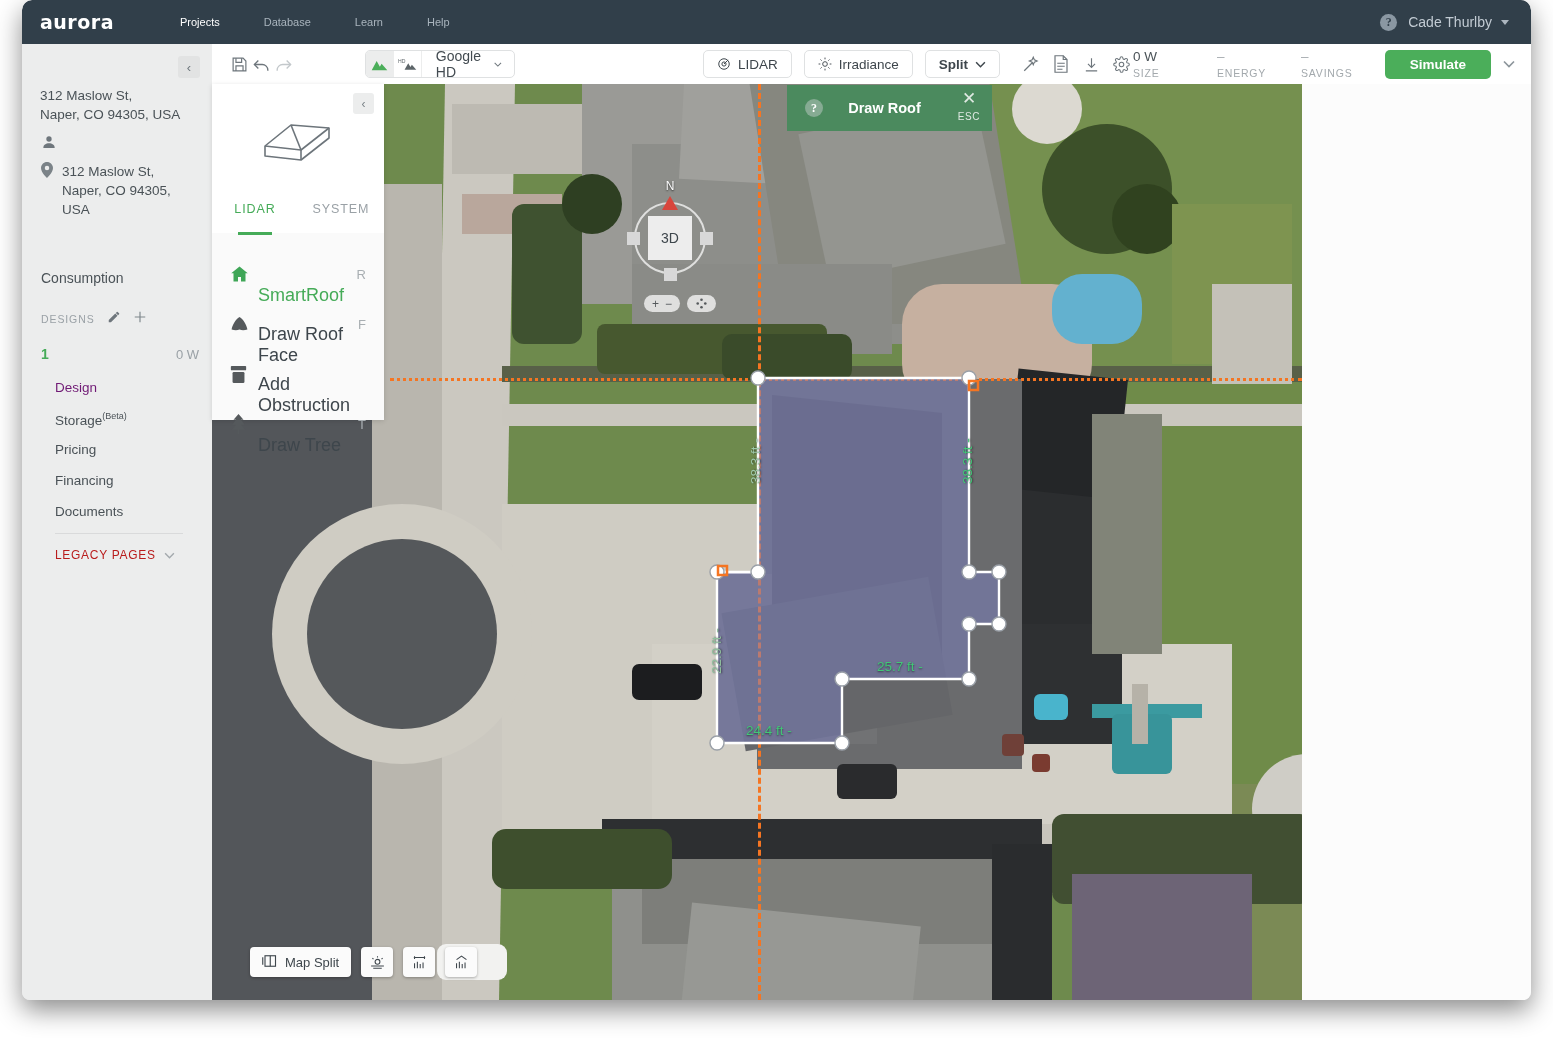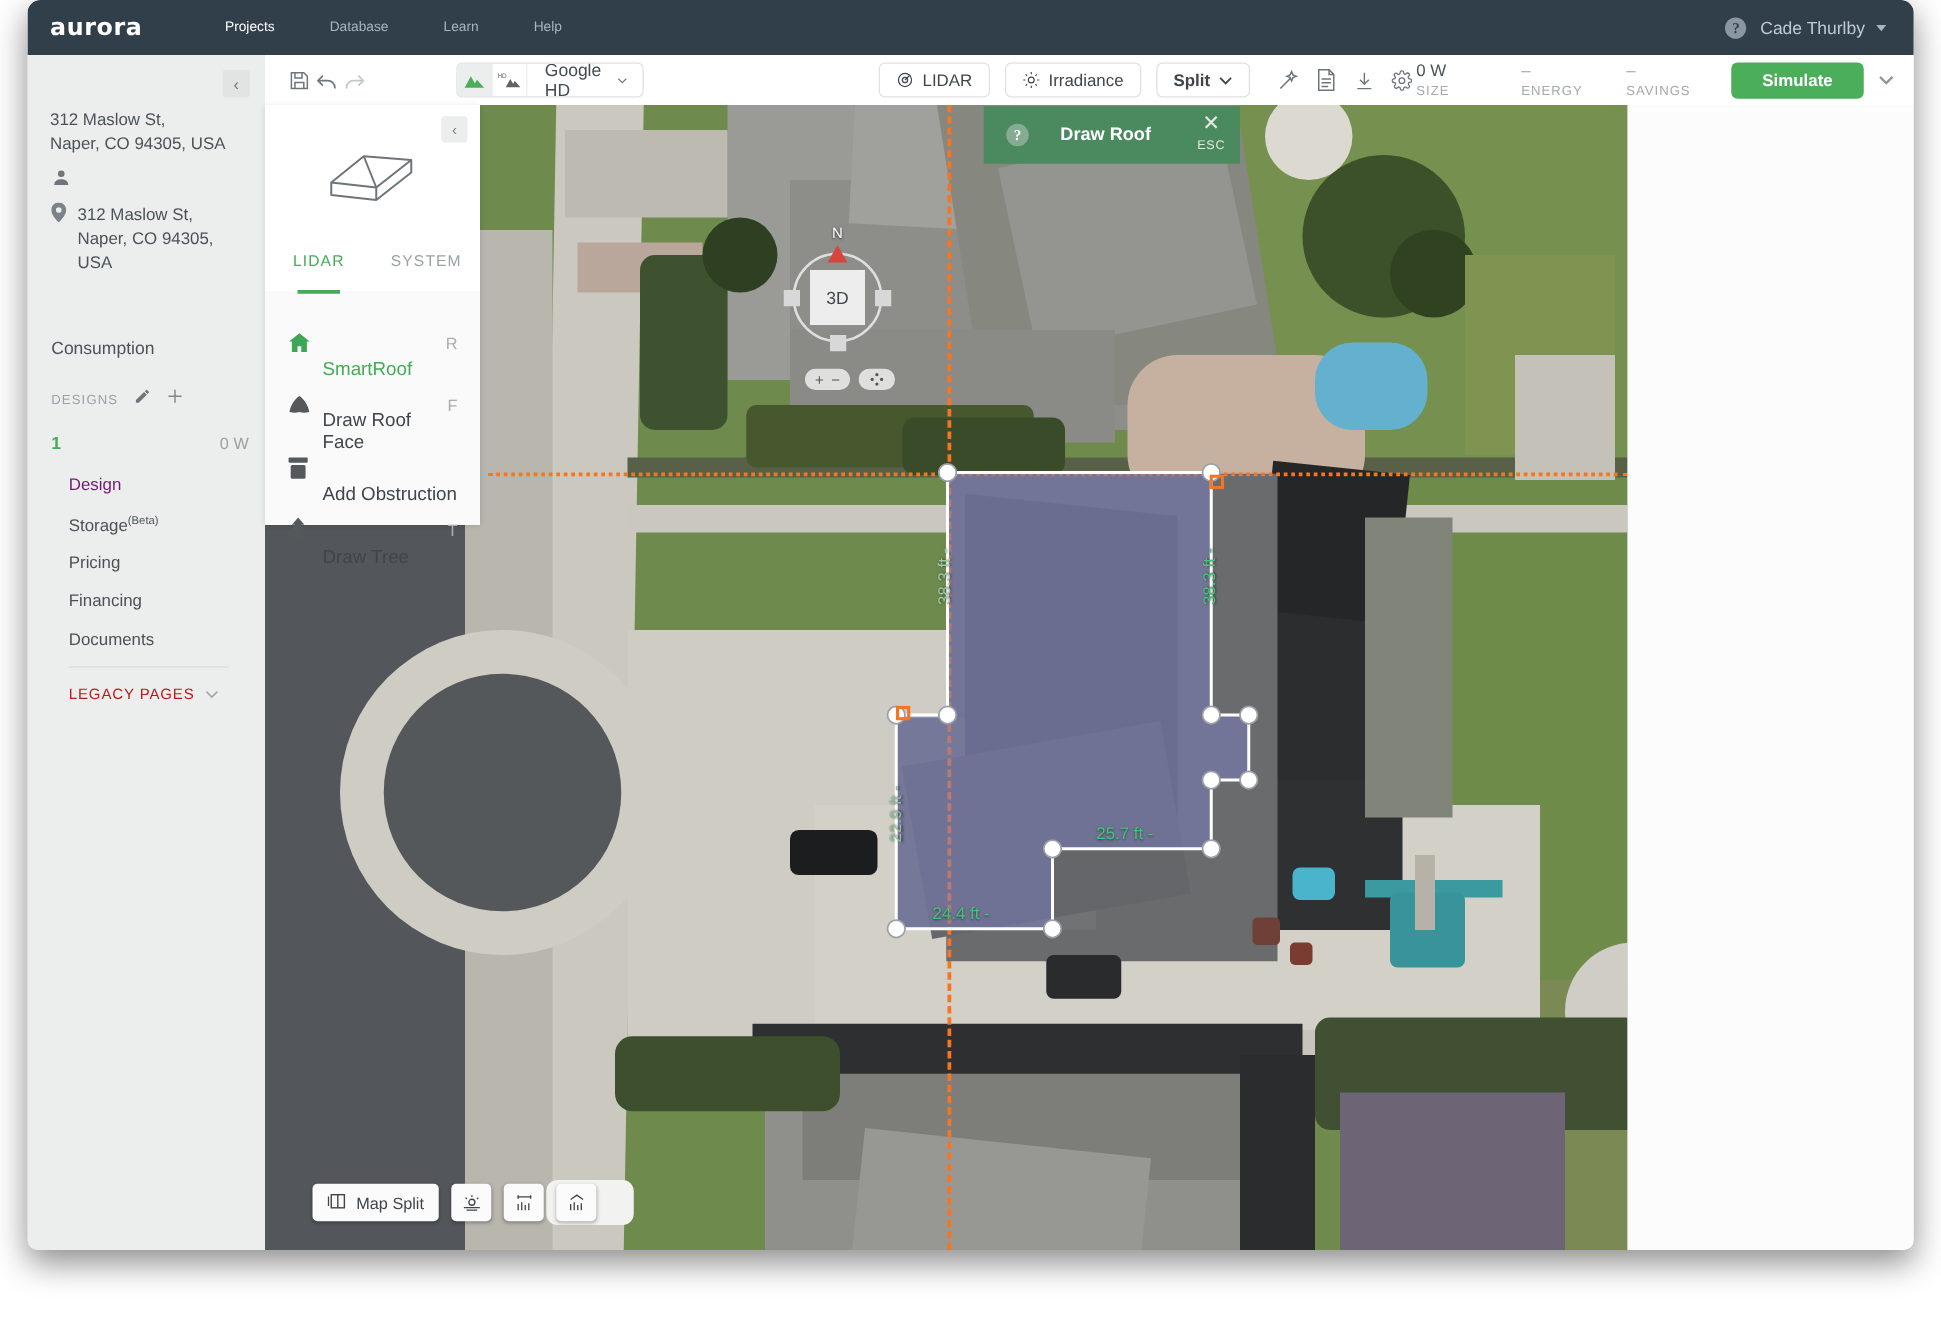--- a/index.html
+++ b/index.html
@@ -161,21 +161,21 @@
   }
   .tp-tab.active { color: #45ab58; }
   .tp-tab.active::after {
     content:""; position: absolute; left: 50%; transform: translateX(-50%);
     bottom: -2px; width: 34px; height: 3px; background: #45ab58;
   }
   .tp-item {
     height: 50px; display: flex; align-items: center; padding-left: 18px; cursor: pointer;
   }
   .tp-item .ic { width: 28px; display:flex; align-items:center; }
-  .tp-item .nm { font-size: 15px; color: #3e464c; flex: 1; margin-top: 42px; }
+  .tp-item .nm { font-size: 18px; color: #3e464c; flex: 1; margin-top: 42px; }
   .tp-item.green .nm { color: #45ab58; }
   .tp-item .kb { font-size: 13px; color: #a8aeb2; padding-right: 18px; }
 
   
   #map {
     position: absolute; left: 190px; top: 84px;
     width: 1090px; height: 916px;
     overflow: hidden;
     background: #6e7466;
   }

